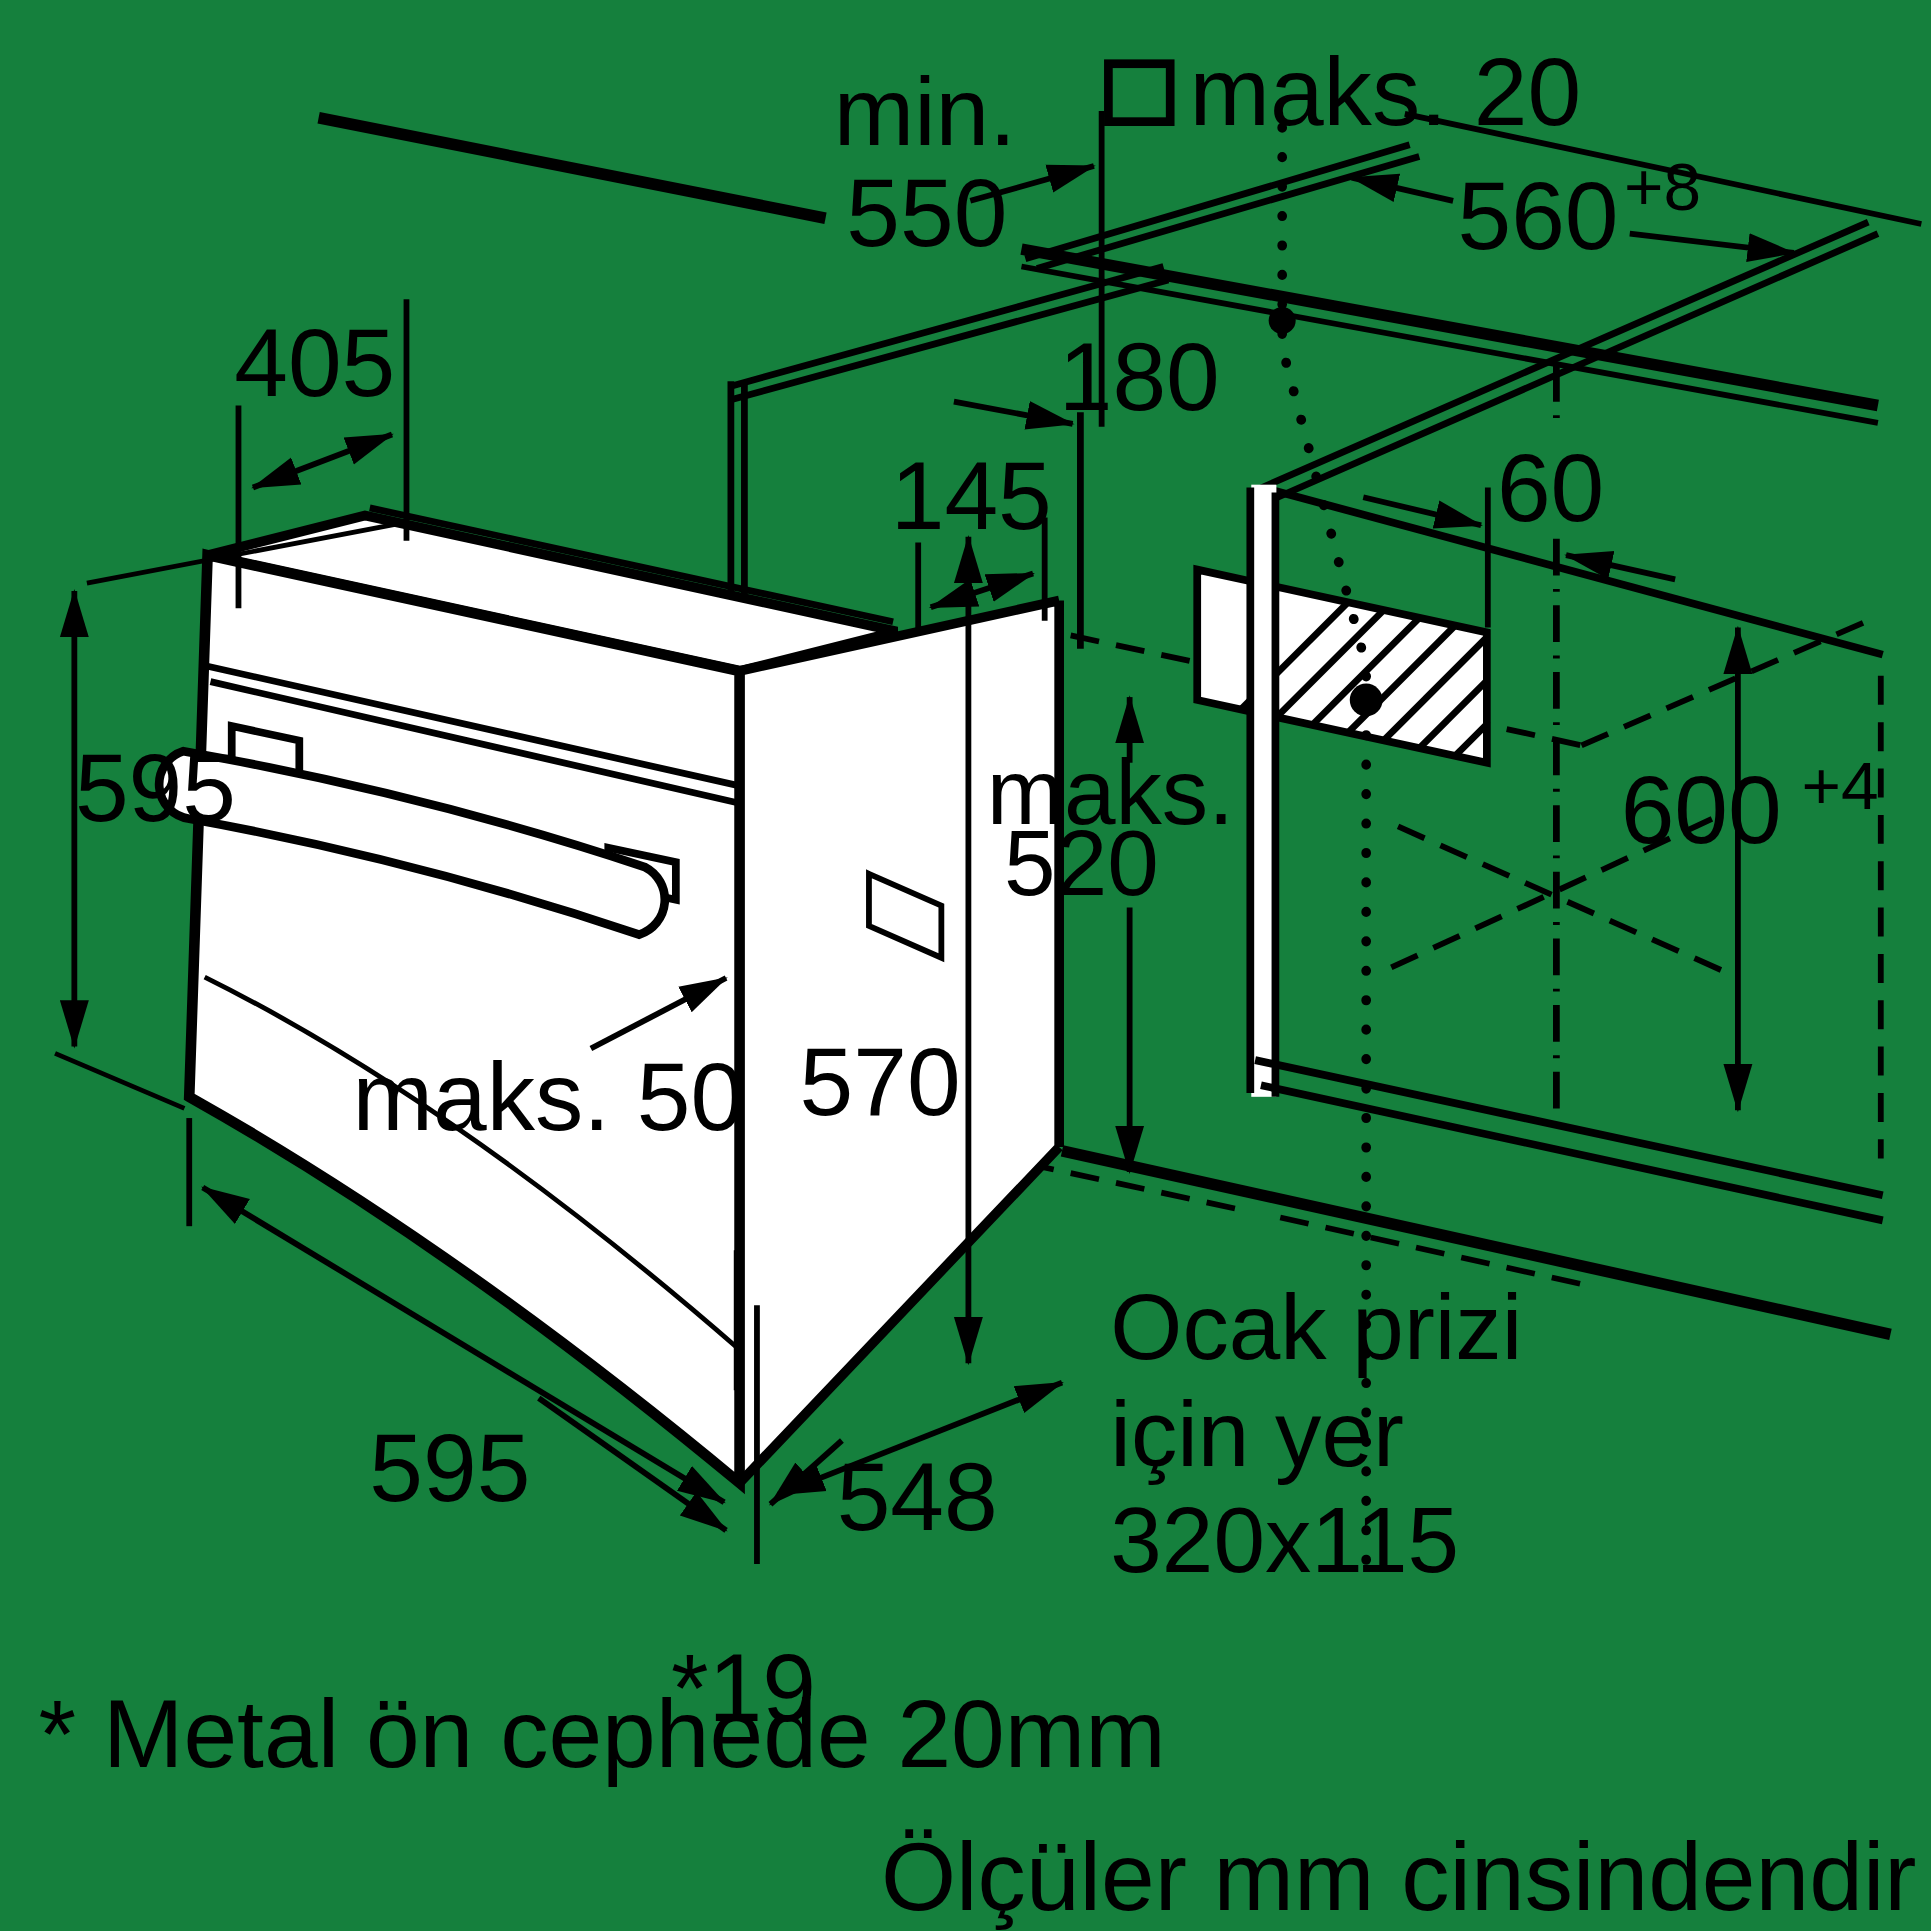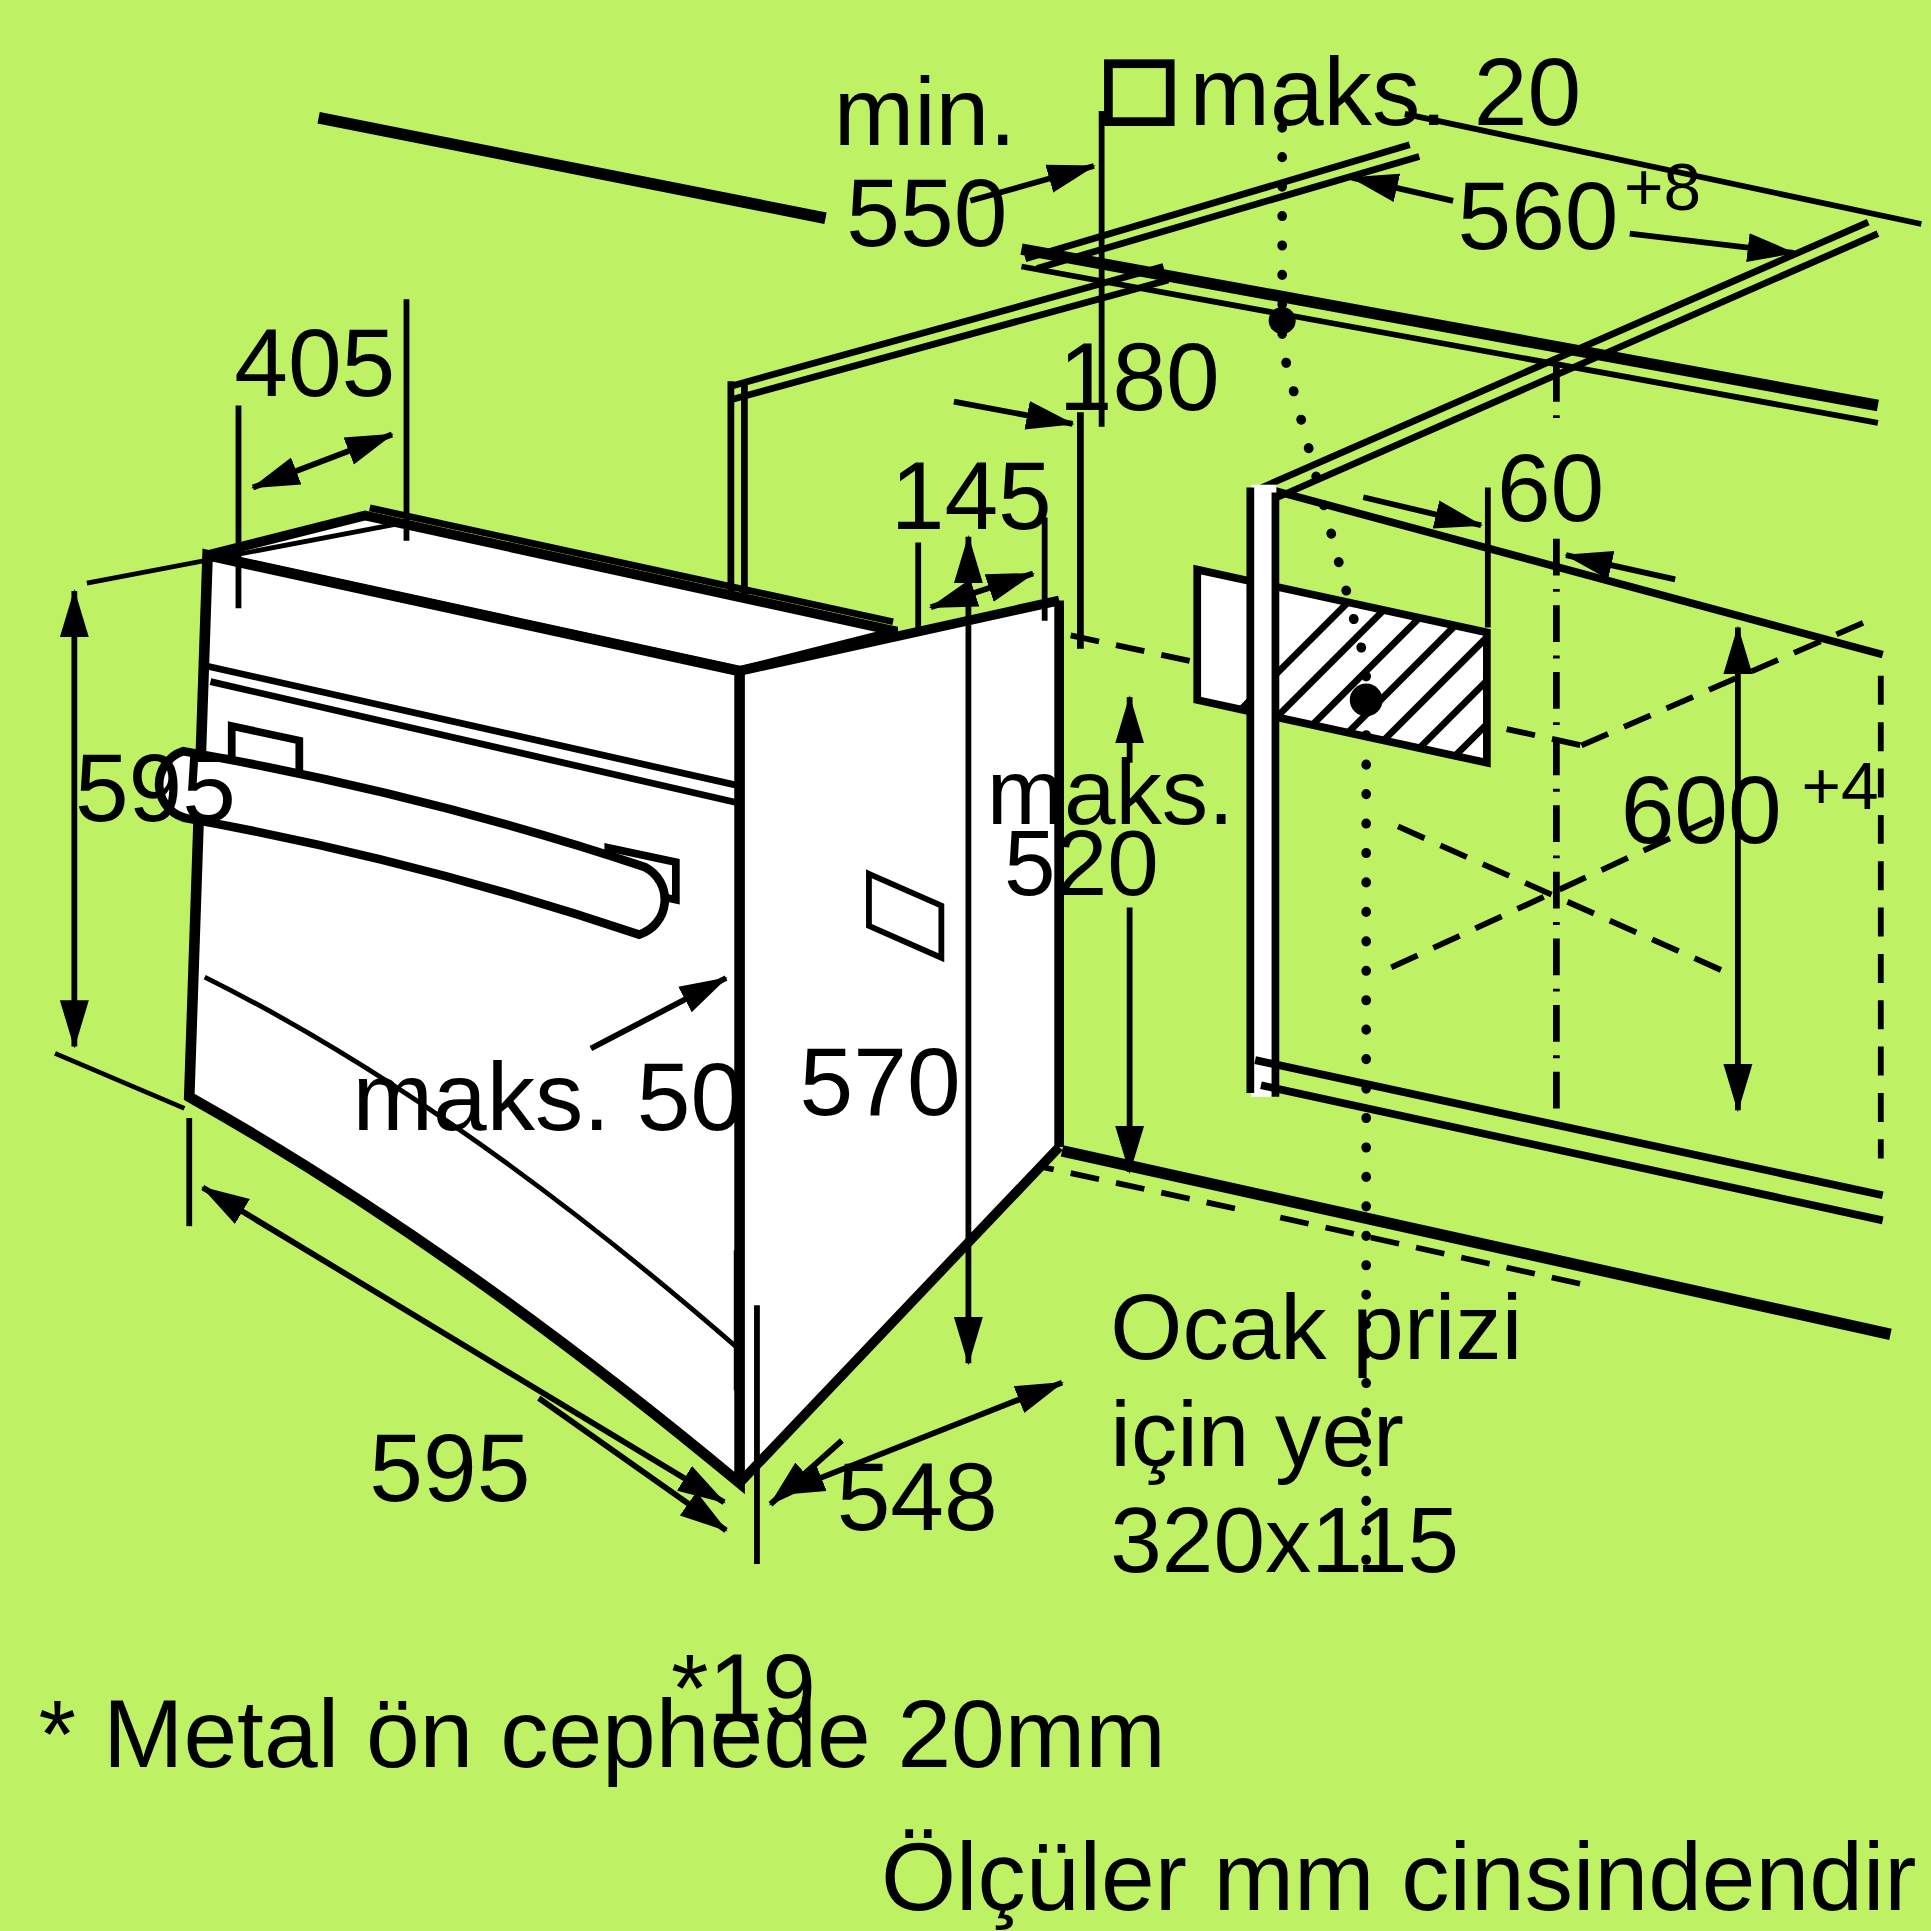--- a/index.html
+++ b/index.html
@@ -1,16 +1,16 @@
 <!DOCTYPE html>
 <html><head>
 <meta charset="utf-8">
 <style>
   html,body{margin:0;padding:0;background:#fff;}
-  .stage{width:1931px;height:1931px;position:relative;background:#bef264;
+  .stage{width:1931px;height:1931px;position:relative;background:#15803d;
          font-family:"Liberation Sans", sans-serif;}
   svg{position:absolute;left:0;top:0;}
   text{fill:#000;}
   .dim{font-size:100px;}
   .dim-sup{font-size:70px;}
   .note{font-size:100px;}
   .socket{font-size:96px;}
   .mid{font-size:96px;}
 </style>
 </head>

